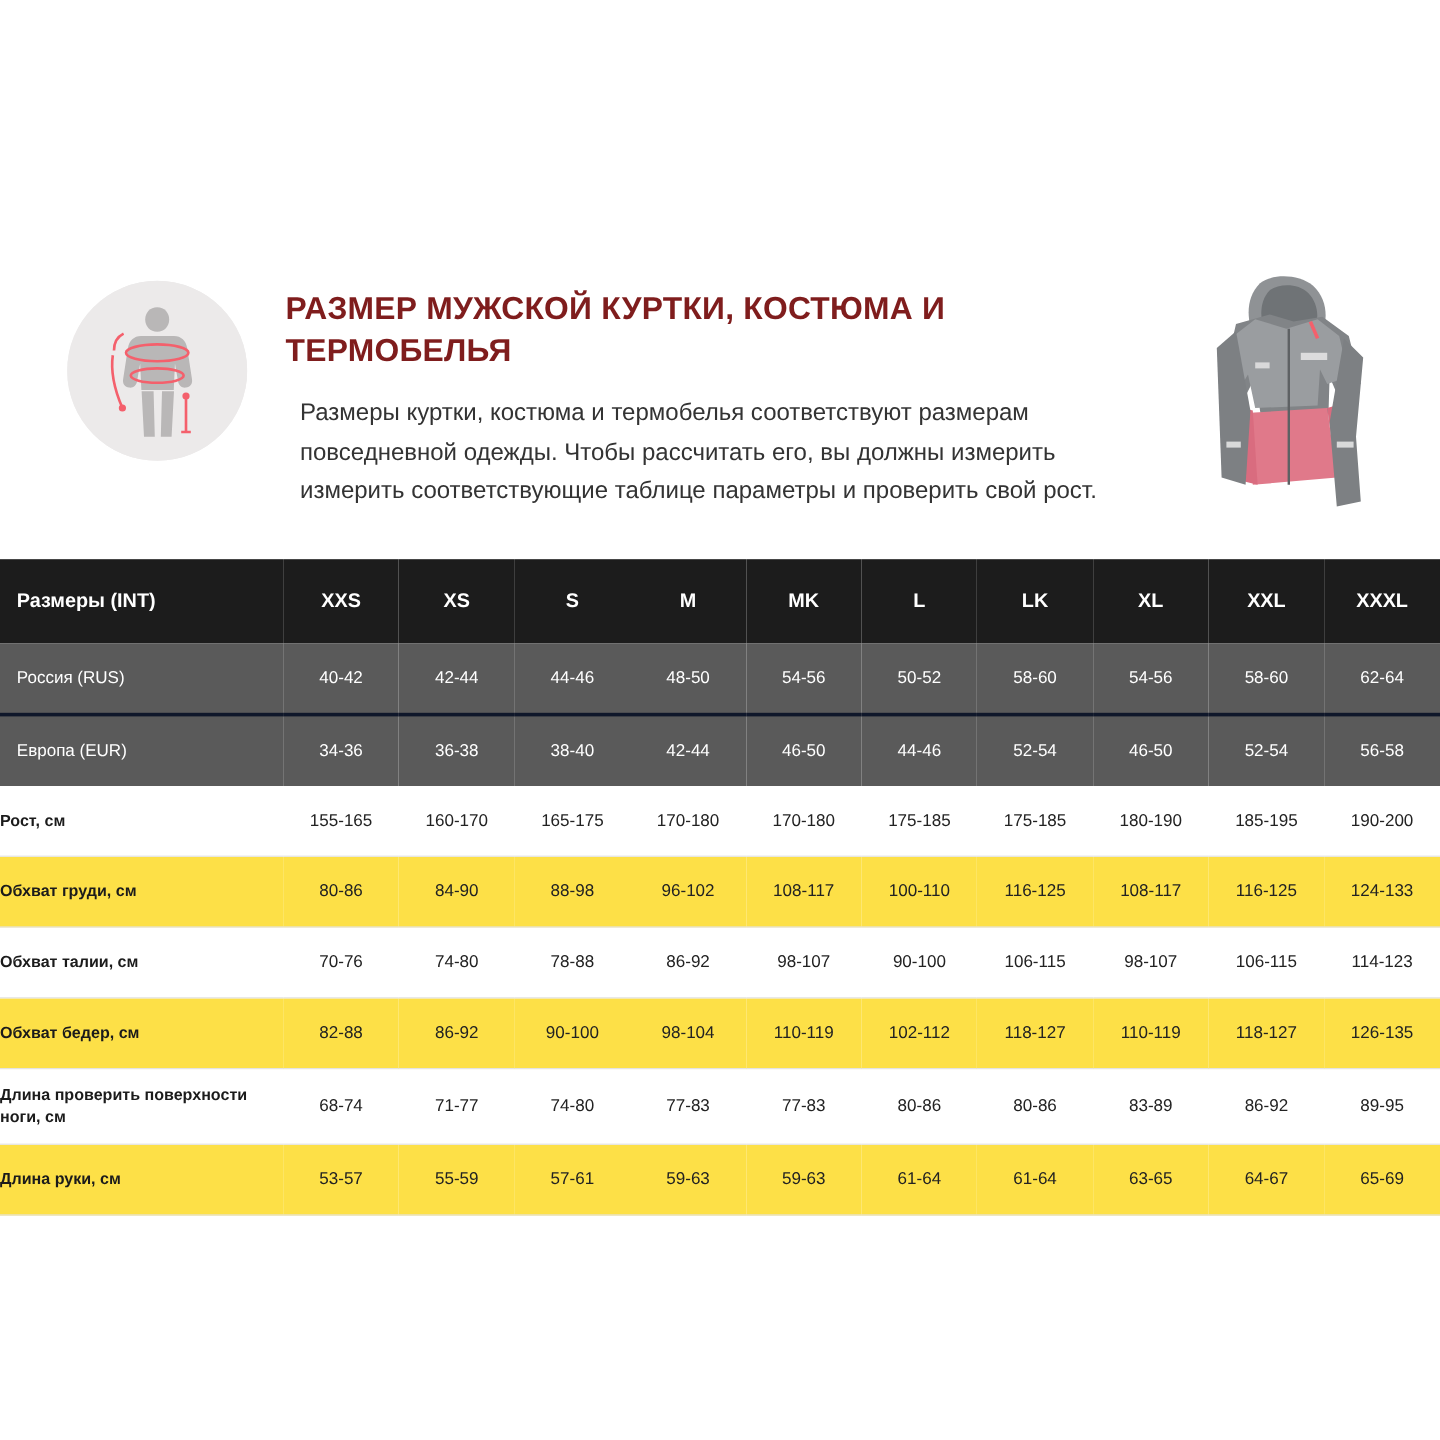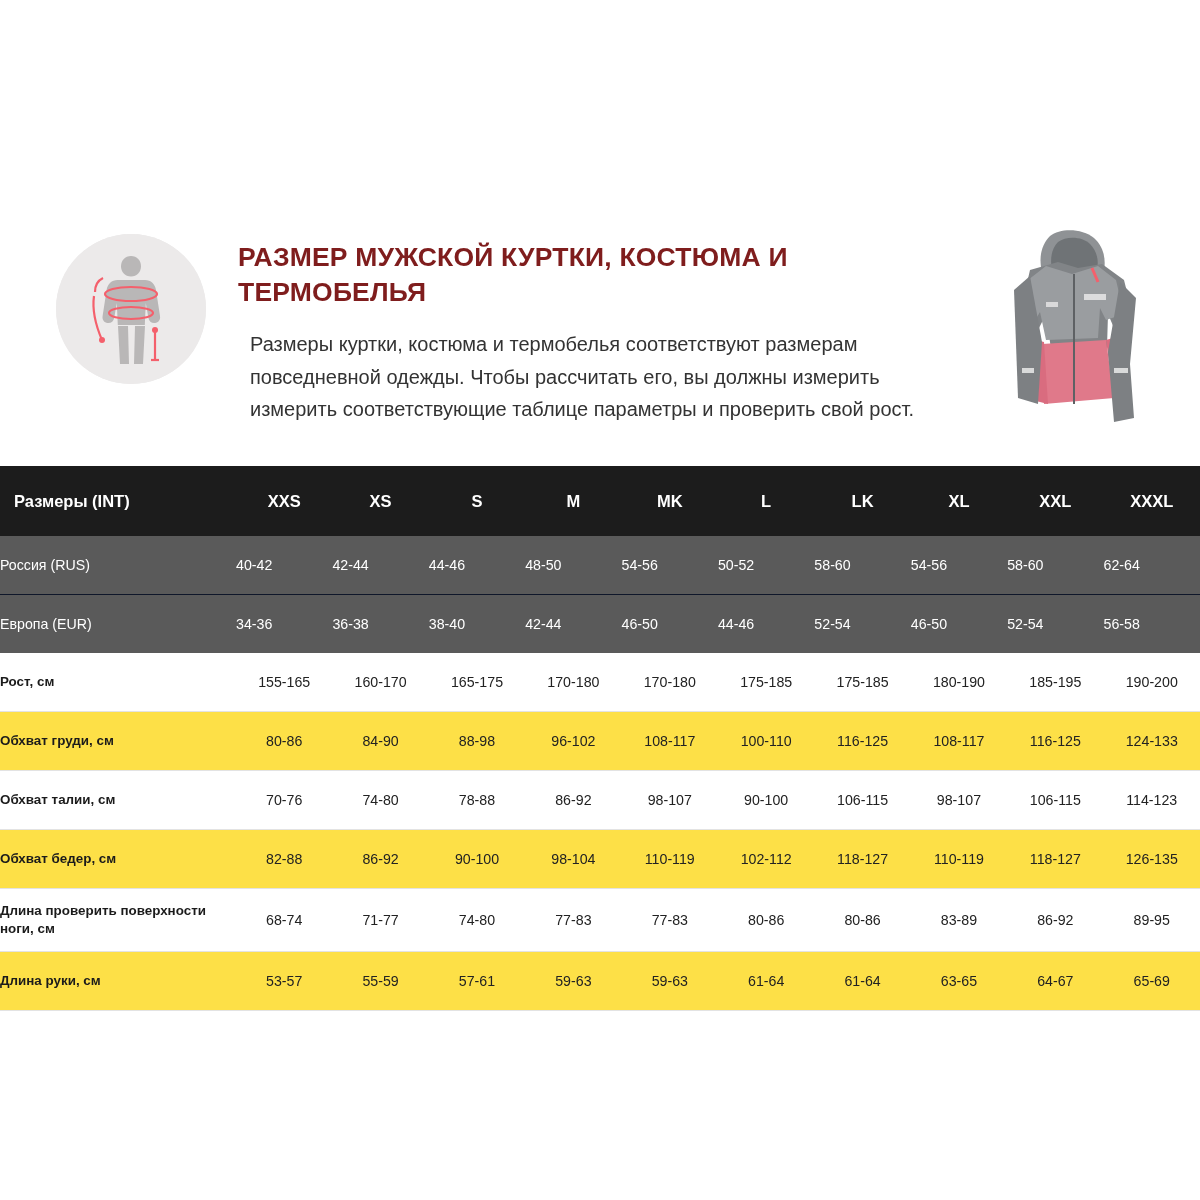--- a/index.html
+++ b/index.html
@@ -91,30 +91,31 @@
     text-align: left;
     padding-left: 14px;
     font-size: 16.5px;
   }
 
   tbody tr.dark td {
     background: #5a5a5a;
     color: #ffffff;
     height: 58px;
     font-size: 14.2px;
-    text-align: left;
+    text-align: center;
     vertical-align: middle;
   }
   tbody tr.dark td.first {
     text-align: left;
+    padding-left: 14px;
     font-size: 14.2px;
     color: #ffffff;
   }
   tbody tr.dark.sep td {
-    border-top: 1px solid #0f172a;
+    border-top: 3px solid #0f172a;
   }
 
   tbody tr.light td {
     background: #ffffff;
     color: #222222;
     height: 58px;
     font-size: 14.2px;
     text-align: center;
     vertical-align: middle;
     border-bottom: 1px solid #e3e3e3;

